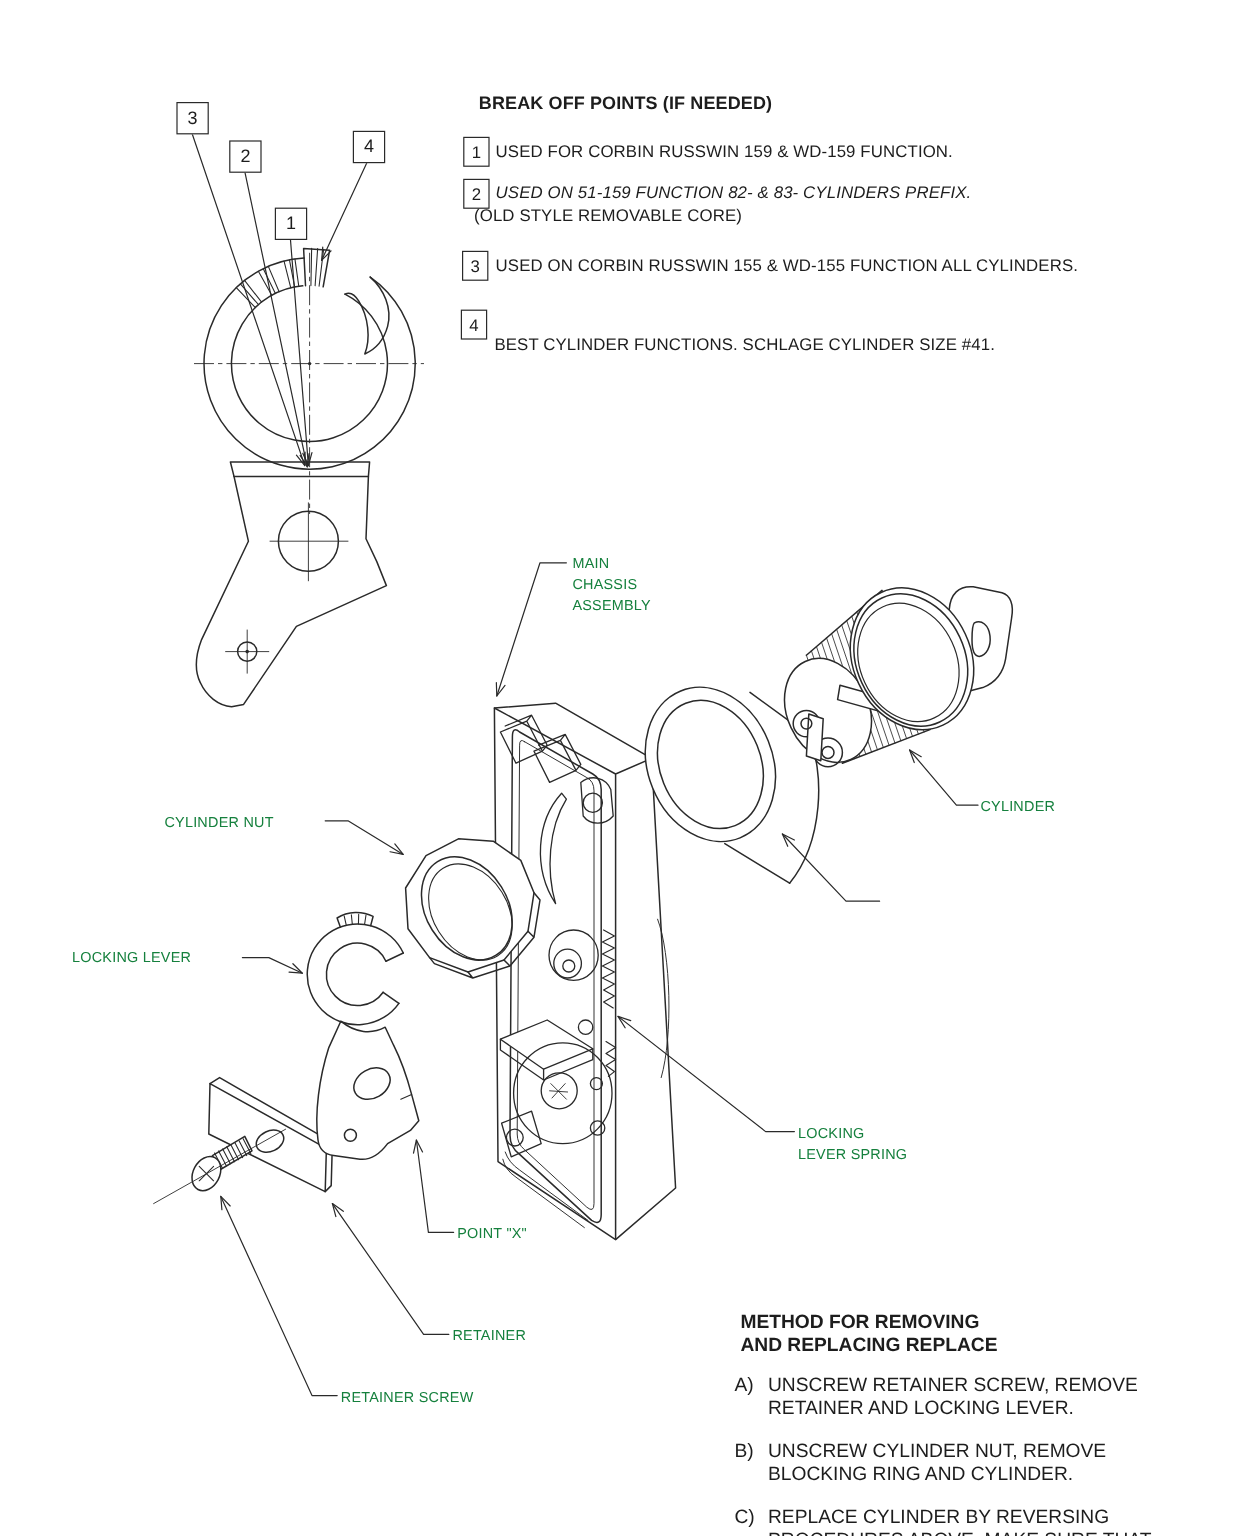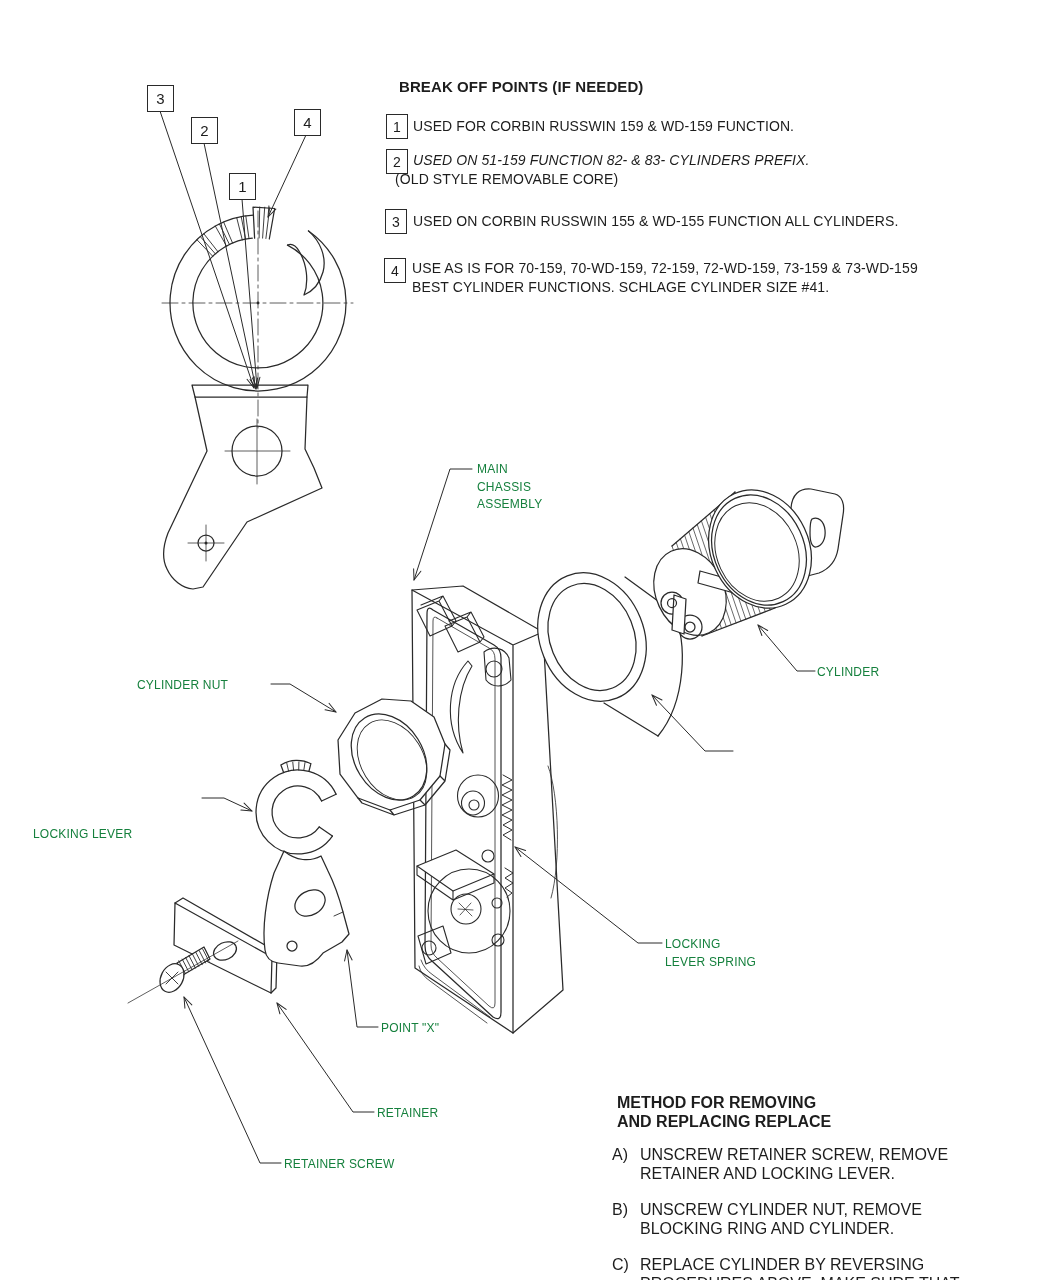--- a/index.html
+++ b/index.html
@@ -211,30 +211,29 @@
   <div class="legend-line" style="left:395px;top:170px;">(OLD STYLE REMOVABLE CORE)</div>
 
   <div class="legend-box" style="left:385px;top:209px;">
       <span>3</span>
     </div>
   <div class="legend-line" style="left:413px;top:212px;">USED ON CORBIN RUSSWIN 155 &amp; WD-155 FUNCTION ALL CYLINDERS.</div>
 
   <div class="legend-box" style="left:384px;top:258px;">
       <span>4</span>
     </div>
-  <div class="legend-line" style="left:412px;top:259px;">USE AS IS FOR 70-159, 70-WD-159, 72-159, 72-WD-159, 73-159 &amp; 73-WD-159</div>
   <div class="legend-line" style="left:412px;top:278px;">BEST CYLINDER FUNCTIONS. SCHLAGE CYLINDER SIZE #41.</div>
 
   <div class="abs lbl" style="left:477px;top:461px;">
     <div>MAIN</div>
     <div>CHASSIS</div>
     <div>ASSEMBLY</div>
   </div>
   <div class="abs lbl" style="left:137px;top:677px;">CYLINDER NUT</div>
-  <div class="abs lbl" style="left:33px;top:790px;margin-top:36px;">LOCKING LEVER</div>
+  <div class="abs lbl" style="left:60px;top:790px;">LOCKING LEVER</div>
   <div class="abs lbl" style="left:817px;top:664px;">CYLINDER</div>
   <div class="abs lbl" style="left:665px;top:936px;">
     <div>LOCKING</div>
     <div>LEVER SPRING</div>
   </div>
   <div class="abs lbl" style="left:381px;top:1020px;">POINT "X"</div>
   <div class="abs lbl" style="left:377px;top:1105px;">RETAINER</div>
   <div class="abs lbl" style="left:284px;top:1156px;">RETAINER SCREW</div>
 
   <div class="abs m-title" style="left:617px;top:1093px;">

